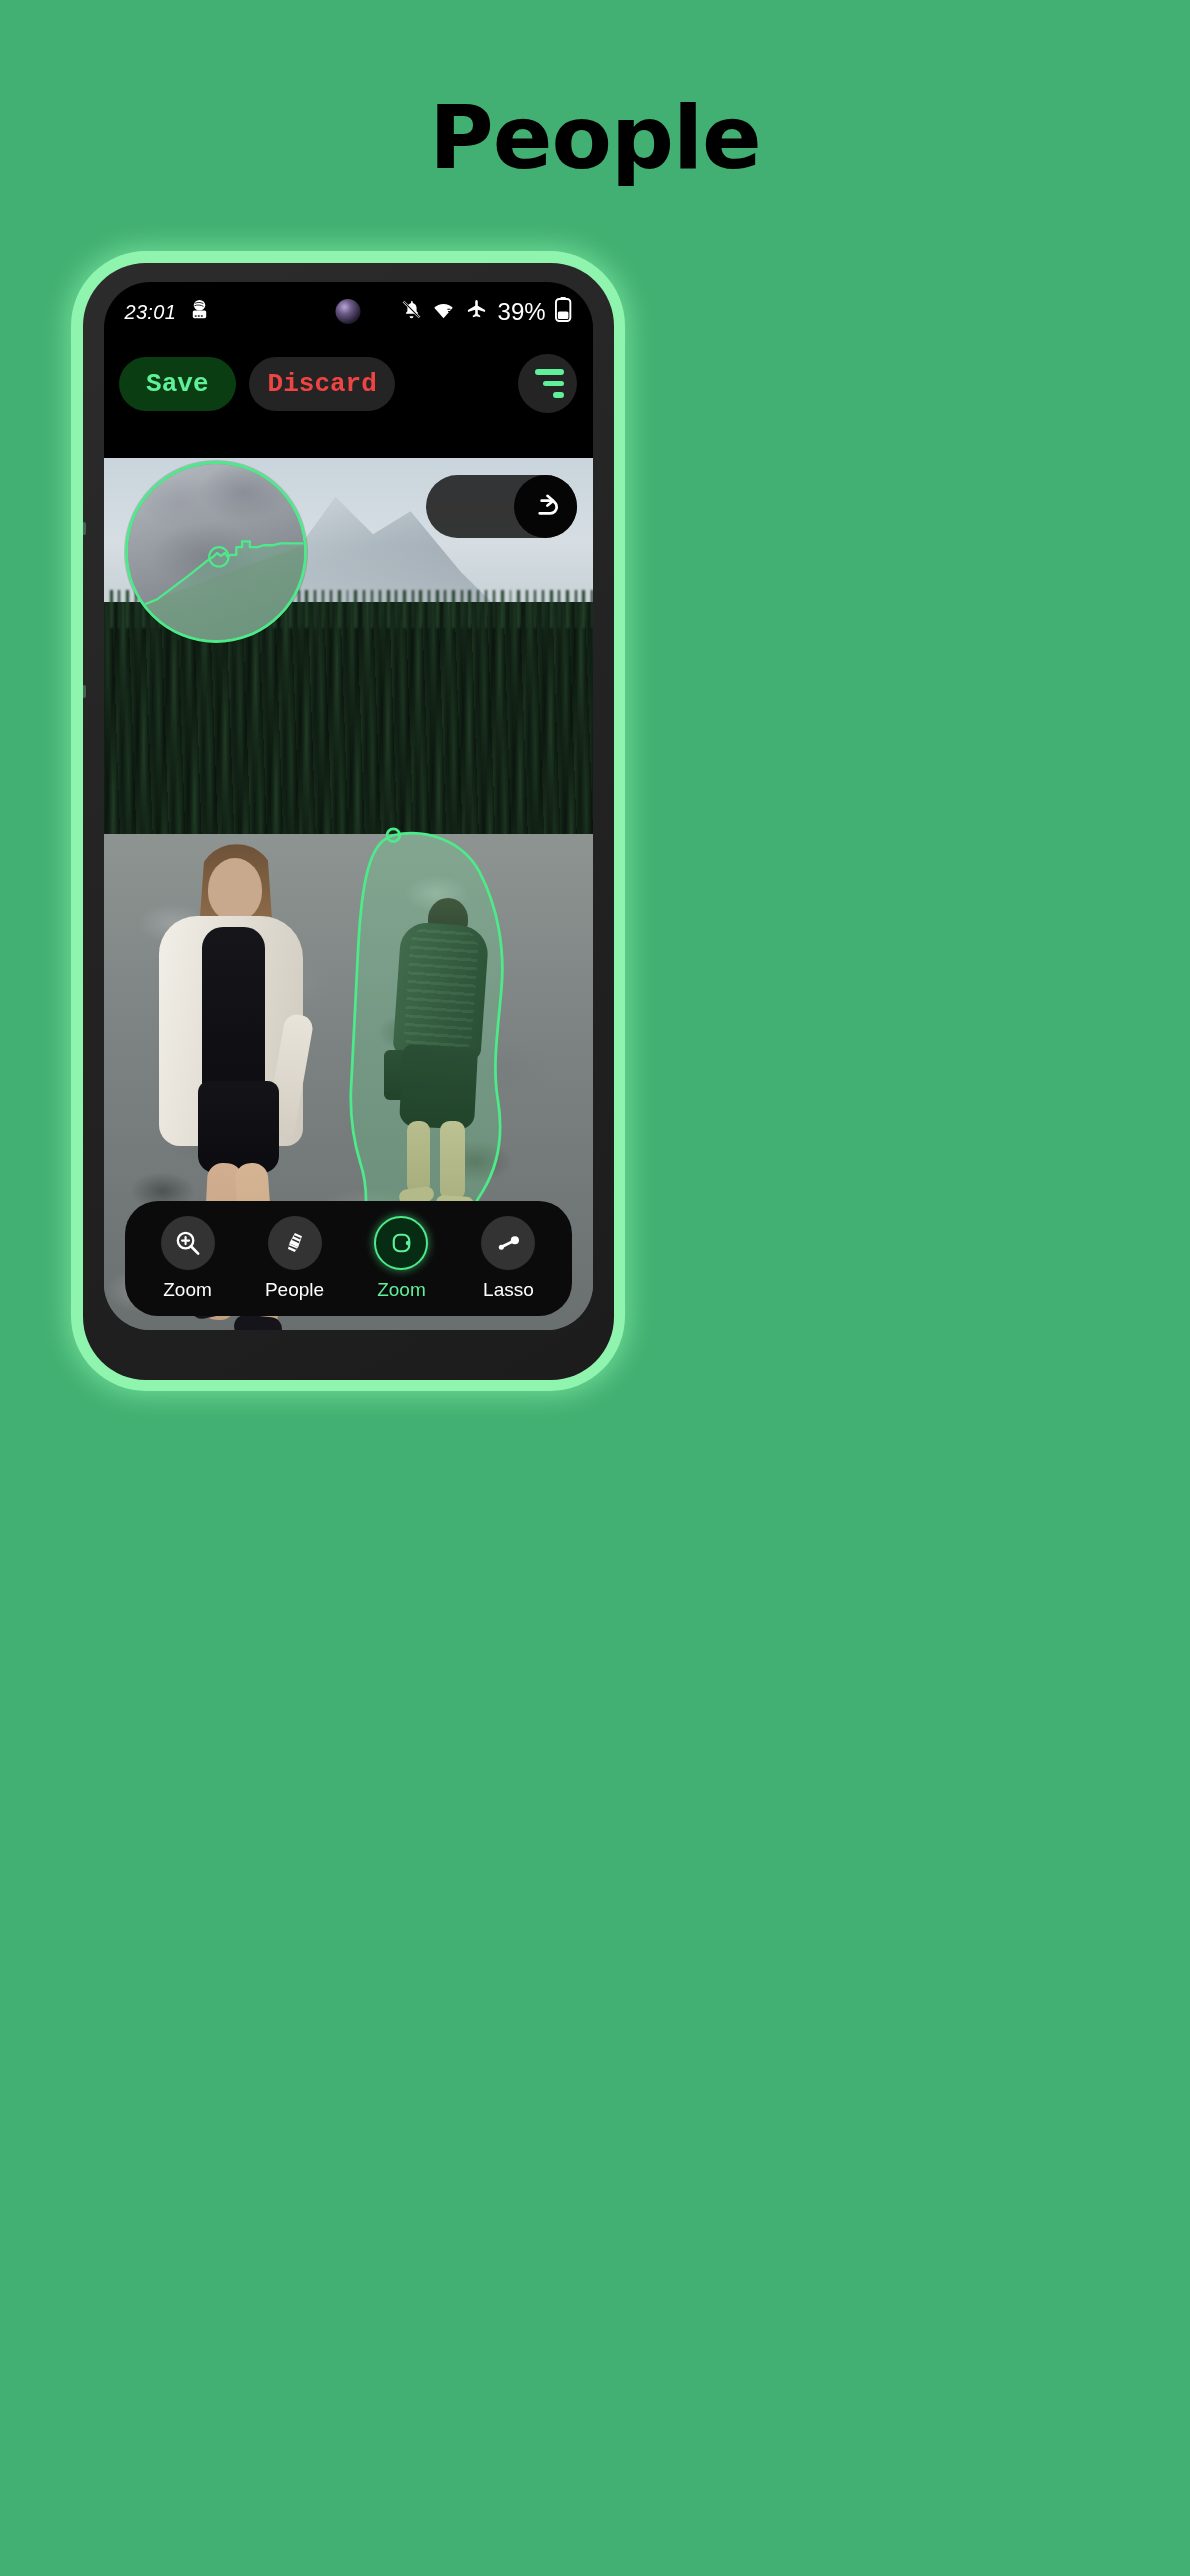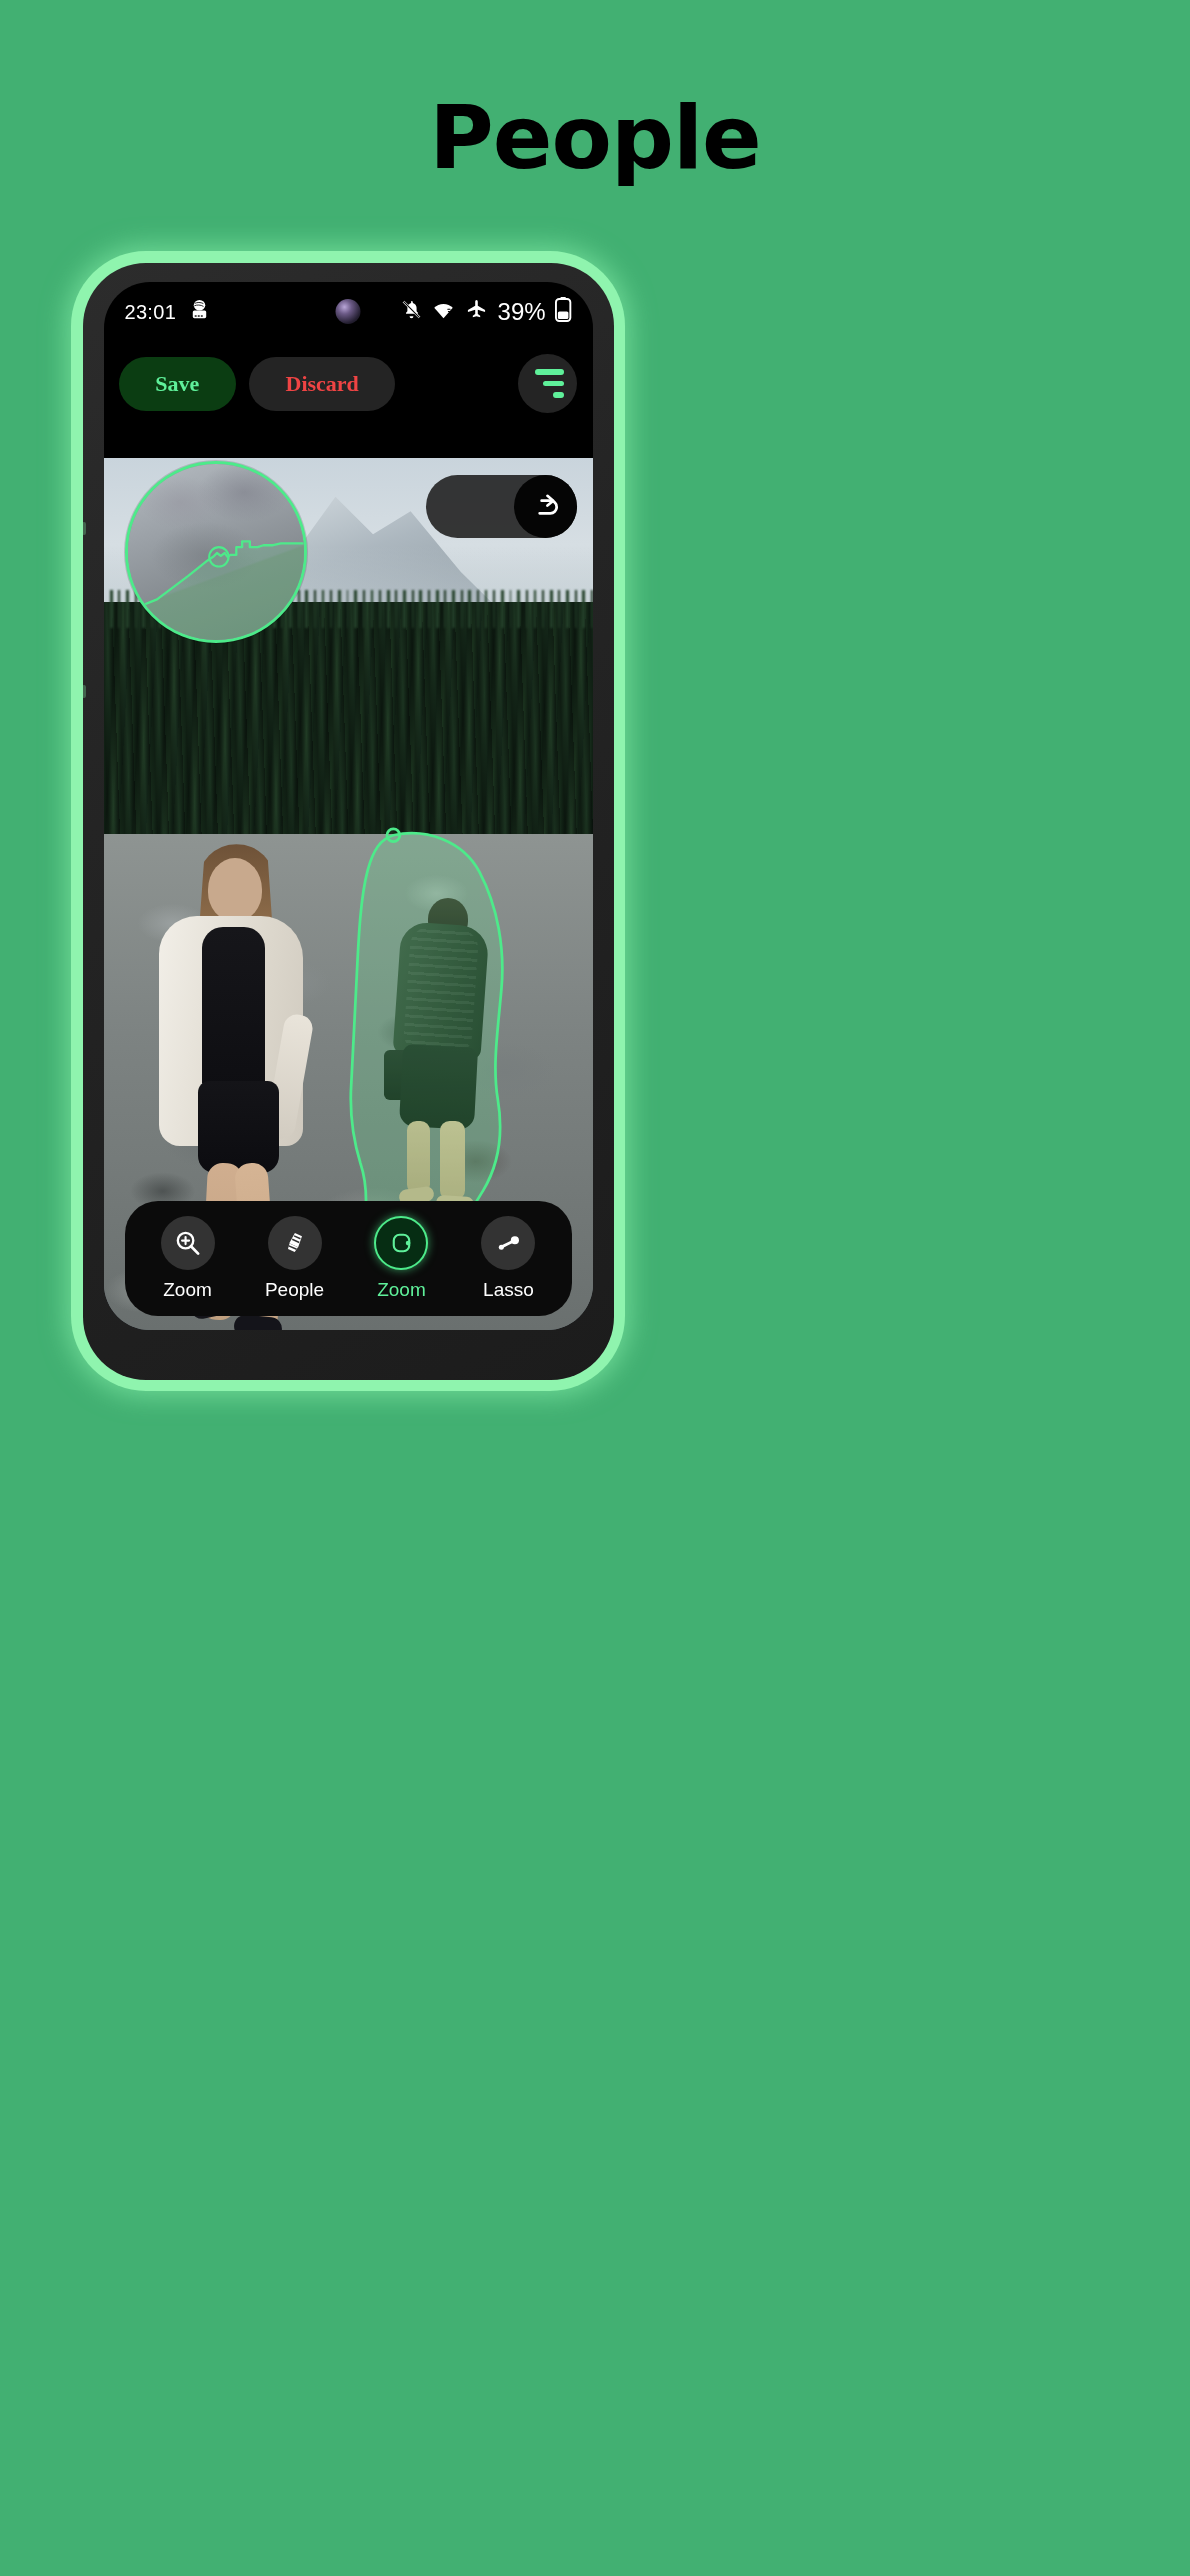--- a/index.html
+++ b/index.html
@@ -61,21 +61,21 @@
 
   
   .statusbar {
     position: absolute; top: 0; left: 0; right: 0;
     height: 61px;
     display: flex; align-items: center;
     padding: 0 21px;
     color: #fff;
     font-size: 19px;
   }
-  .sb-left { display: flex; align-items: center; gap: 12px; }
+  .sb-left { display: flex; align-items: center; gap: 12px; font-style: italic; }
   .sb-time { font-size: 20px; font-weight: 500; letter-spacing: 0.3px; }
   .sb-spacer { flex: 1; }
   .sb-right { display: flex; align-items: center; gap: 9.6px; }
   .sb-pct { font-size: 24px; font-weight: 500; }
   .punch {
     position: absolute;
     left: 50%; transform: translateX(-50%);
     top: 17px;
     width: 25px; height: 25px; border-radius: 50%;
     background: radial-gradient(circle at 36% 32%, #b9a6d8 0%, #6b5a86 30%, #241f31 70%, #0b0a10 100%);
@@ -87,23 +87,23 @@
     position: absolute; top: 61px; left: 0; right: 0;
     height: 82px;
     display: flex; align-items: center;
     padding: 0 15.3px;
     background: #000;
   }
   .btn-pill {
     border: none; outline: none; cursor: pointer;
     border-radius: 957px;
     height: 54px;
-    font-size: 22px;
+    font-size: 26px;
     font-weight: bold;
-    font-family: Liberation Serif, serif;
+    font-family: Liberation Mono, monospace;
     display: flex; align-items: center; justify-content: center;
   }
   .btn-save { background: #0b3d12; color: #5ff09a; width: 117px; margin-right: 13.4px; }
   .btn-discard { background: #242424; color: #ef4444; width: 146px; }
   .ab-spacer { flex: 1; }
   .btn-menu {
     width: 59px; height: 59px; border-radius: 50%;
     background: #242424;
     border: none; cursor: pointer;
     display: flex; flex-direction: column;

